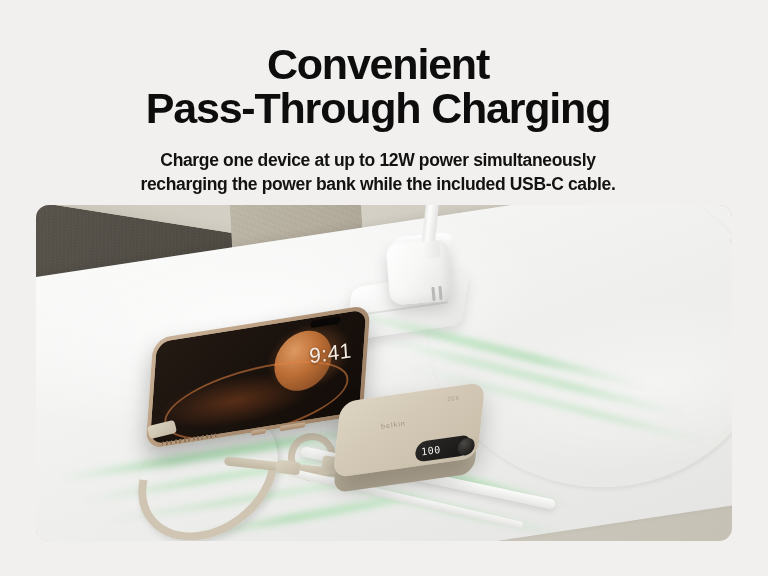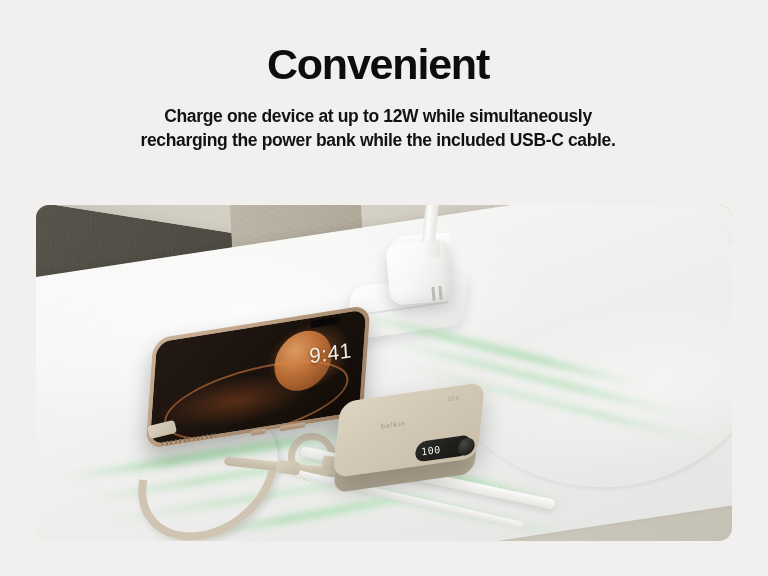--- a/index.html
+++ b/index.html
@@ -491,23 +491,24 @@
     border-radius: 50%;
     transform: rotate(20deg);
   }
 </style>
 </head>
 <body>
 
 <div class="text-block">
   <h1 class="headline">
     <span class="ln">Convenient</span>
+    <span class="ln">Pass-Through Charging</span>
   </h1>
   <p class="subheadline">
-    <span class="ln">Charge one device at up to 12W while simultaneously</span>
+    <span class="ln">Charge one device at up to 12W power simultaneously</span>
     <span class="ln">recharging the power bank while the included USB-C cable.</span>
   </p>
 </div>
 
 <div class="photo-panel">
 
   <div class="wall"></div>
   <div class="wall-right"></div>
   <div class="chair-dark"></div>
   <div class="chair-light"></div>

